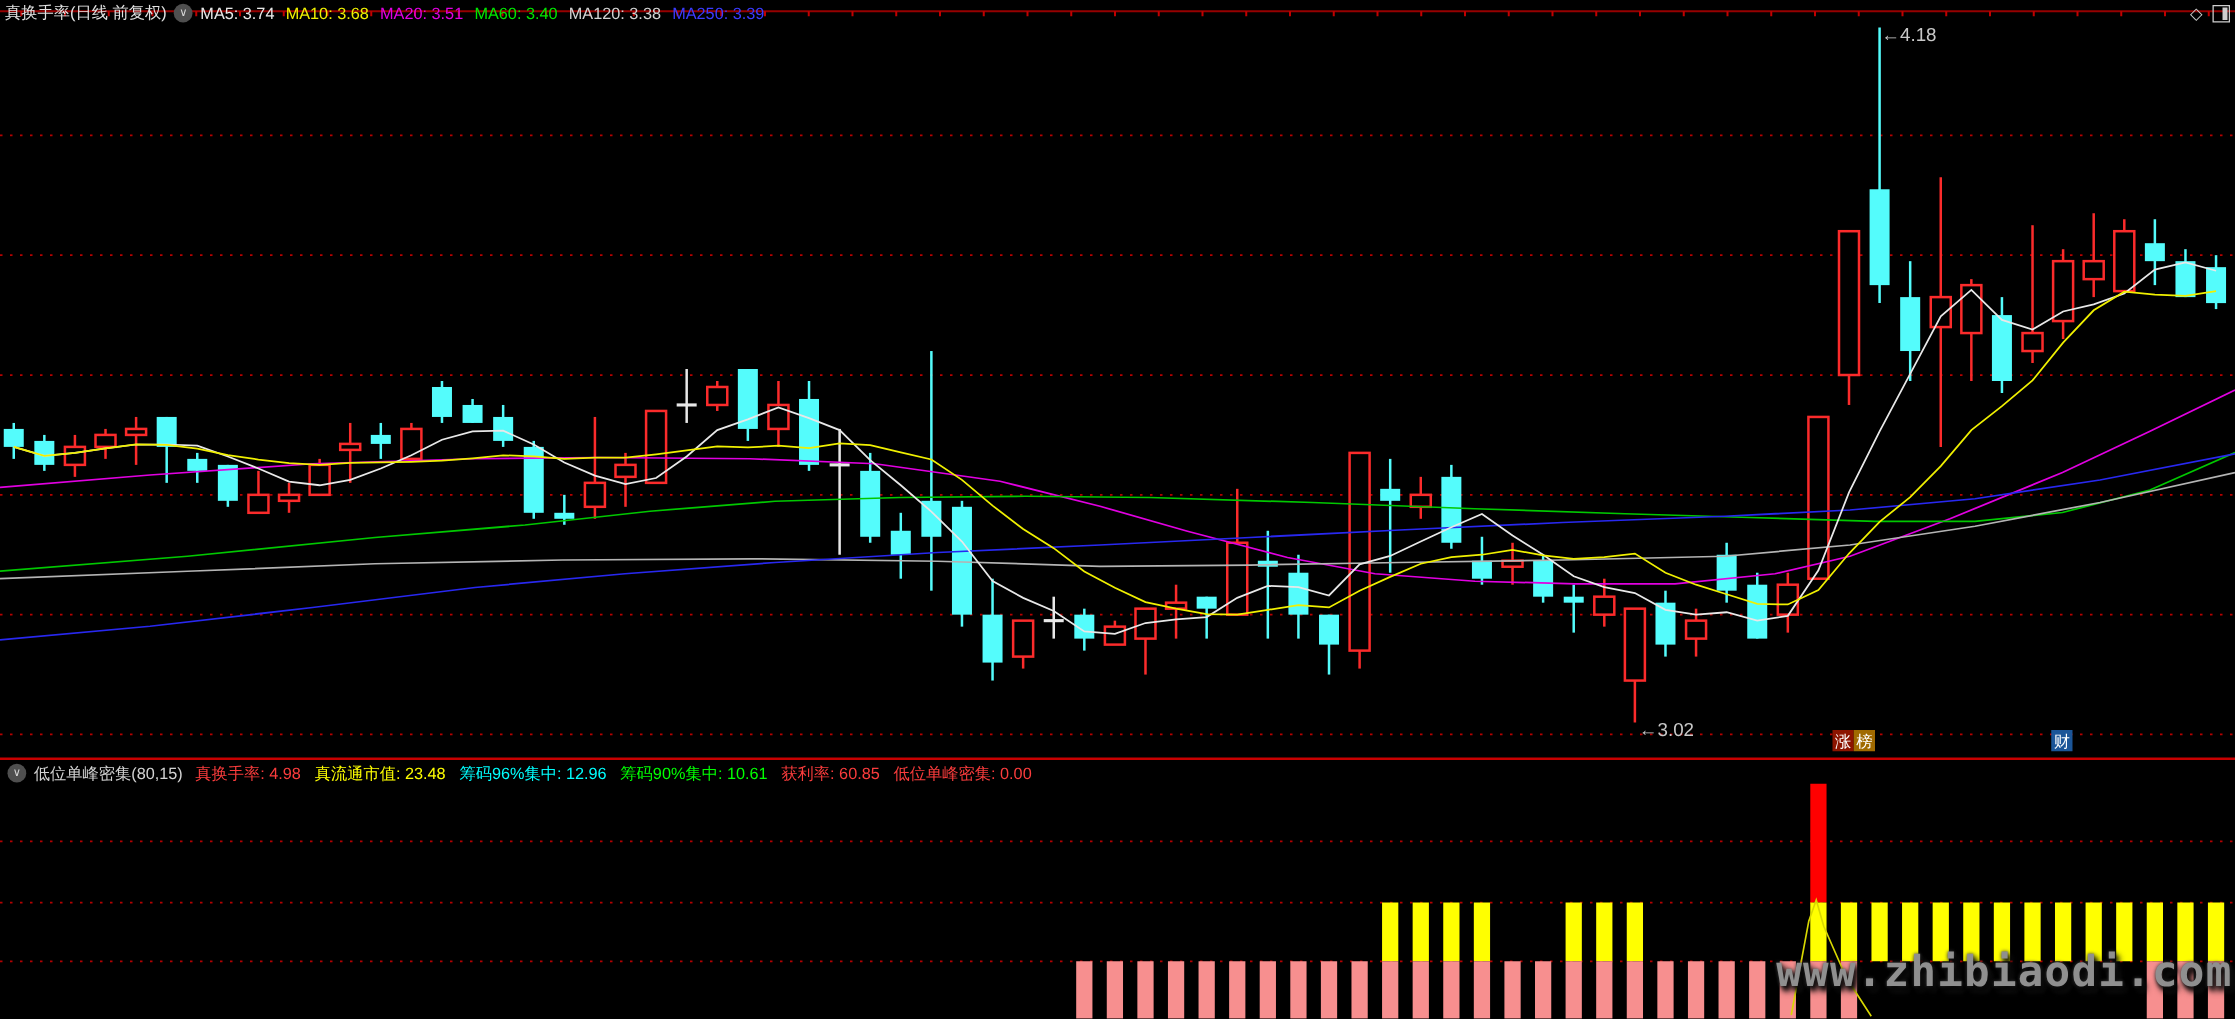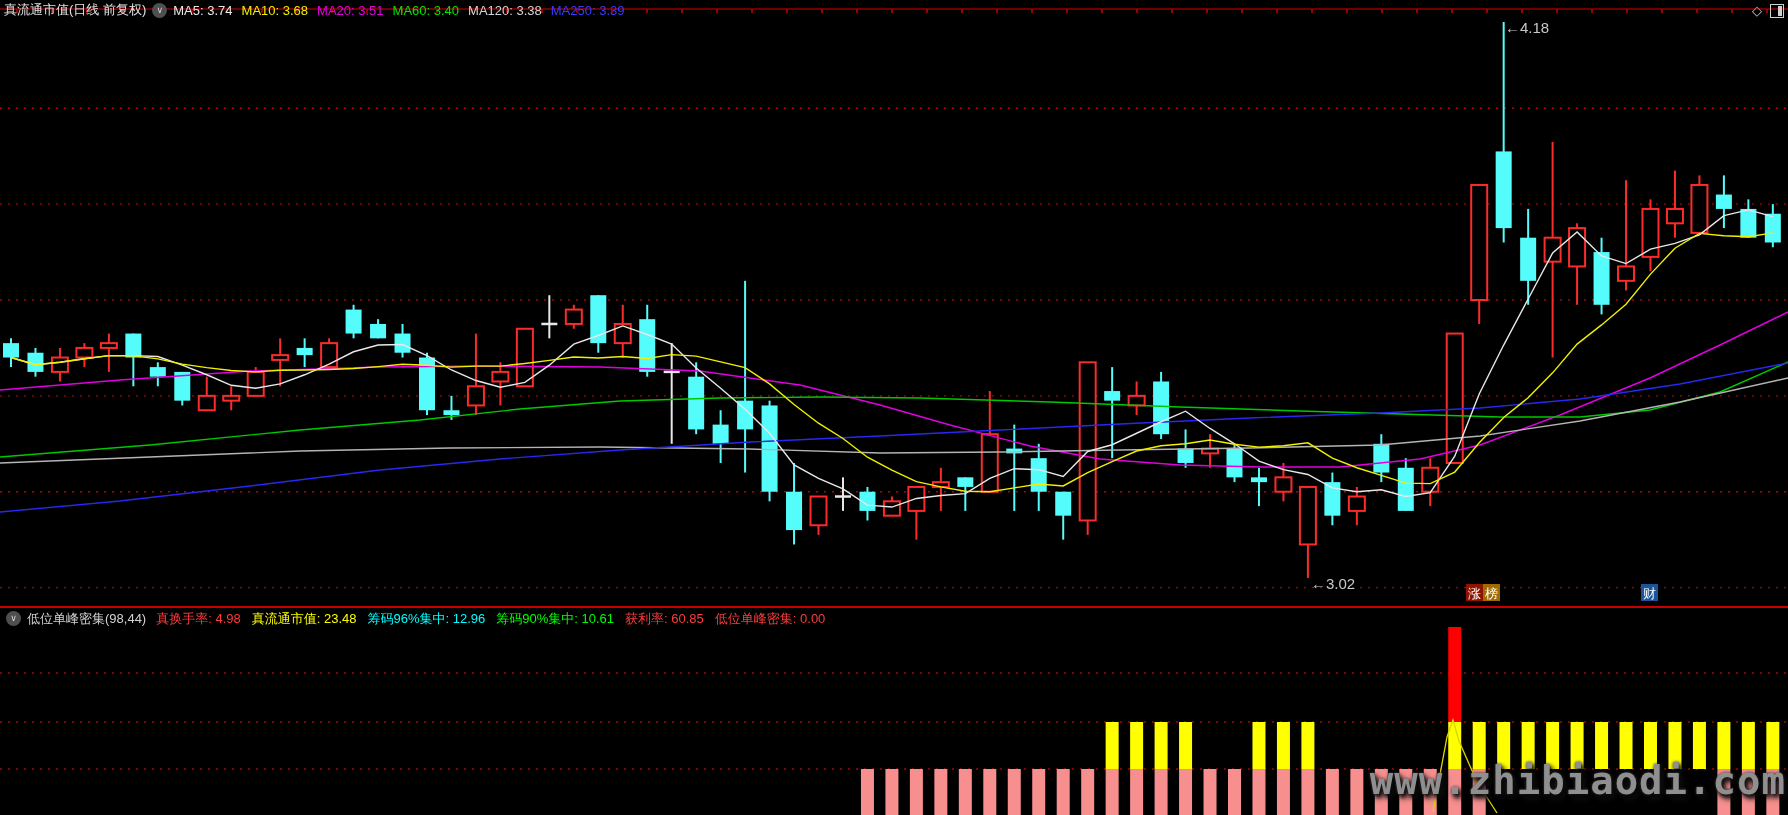--- a/index.html
+++ b/index.html
@@ -14,21 +14,21 @@
   .chev{width:15px;height:15px;border-radius:50%;background:#4f4f4f;color:#d8d8d8;
         font-size:9px;line-height:15px;text-align:center;margin:0 6px;flex:0 0 auto;}
   .ma-item{margin-right:9px;}
   .ind-name{color:#d2d2d2;margin-right:10px;}
   .ind-field{margin-right:11px;margin-top:18px;}
   #win-icons{position:absolute;right:4px;top:3px;display:flex;align-items:center;z-index:6;}
   #diamond-icon{color:#cfcfcf;font-size:13px;margin-right:8px;}
   #panel-icon{width:12px;height:12px;border:1px solid #cfcfcf;position:relative;}
   #panel-icon .bar{position:absolute;right:1px;top:1px;bottom:1px;width:4px;background:#cfcfcf;}
   #watermark{position:absolute;right:2px;top:758px;z-index:4;
-     font-family:"DejaVu Sans Mono",monospace;font-weight:bold;font-size:39px;
+     font-family:"DejaVu Sans Mono",monospace;font-weight:bold;font-size:34px;
      color:#8f8f8f;letter-spacing:1px;
      text-shadow:2px 3px 4px rgba(0,0,0,0.95), 0 0 3px #484848, 3px 4px 6px #1c1c1c;}
 </style>
 </head>
 <body>
 
 <div id="app">
 
   <svg id="chart-svg" width="1788" height="815">
       <g>
@@ -315,32 +315,32 @@
         <rect x="1717.3999999999999" y="769" width="13" height="46" fill="#f78f8f"></rect>
         <rect x="1741.87" y="722" width="13" height="47" fill="#ffff00"></rect>
         <rect x="1741.87" y="769" width="13" height="46" fill="#f78f8f"></rect>
         <rect x="1766.34" y="722" width="13" height="47" fill="#ffff00"></rect>
         <rect x="1766.34" y="769" width="13" height="46" fill="#f78f8f"></rect>
       </g>
       <polyline points="1433,812 1447,737 1453,720 1459,741 1477,782 1497,813" stroke="#d8d800" stroke-width="1.3" fill="none"></polyline>
     </svg>
 
   <div id="title-bar" class="hrow">
-    <span class="t-title">真流通市值(日线 前复权)</span>
+    <span class="t-title">真换手率(日线 前复权)</span>
     <span class="chev">∨</span>
     <span id="ma-list"><span class="ma-item" style="color: rgb(232, 232, 232);">MA5: 3.74</span><span class="ma-item" style="color: rgb(240, 240, 0);">MA10: 3.68</span><span class="ma-item" style="color: rgb(225, 0, 225);">MA20: 3.51</span><span class="ma-item" style="color: rgb(0, 230, 0);">MA60: 3.40</span><span class="ma-item" style="color: rgb(210, 210, 210);">MA120: 3.38</span><span class="ma-item" style="color: rgb(59, 59, 255);">MA250: 3.39</span></span>
   </div>
 
   <div id="win-icons">
     <span id="diamond-icon">◇</span>
     <span id="panel-icon">
         <span class="bar"></span>
       </span>
   </div>
 
   <div id="indicator-bar" class="hrow">
     <span class="chev">∨</span>
-    <span class="ind-name">低位单峰密集(98,44)</span>
+    <span class="ind-name">低位单峰密集(80,15)</span>
     <span id="ind-fields"><span class="ind-field" style="color: rgb(250, 60, 60);">真换手率: 4.98</span><span class="ind-field" style="color: rgb(255, 255, 0);">真流通市值: 23.48</span><span class="ind-field" style="color: rgb(0, 255, 255);">筹码96%集中: 12.96</span><span class="ind-field" style="color: rgb(0, 255, 0);">筹码90%集中: 10.61</span><span class="ind-field" style="color: rgb(250, 60, 60);">获利率: 60.85</span><span class="ind-field" style="color: rgb(250, 60, 60);">低位单峰密集: 0.00</span></span>
   </div>
 
   <div id="watermark">www.zhibiaodi.com</div>
 </div>
 
 </body></html>

